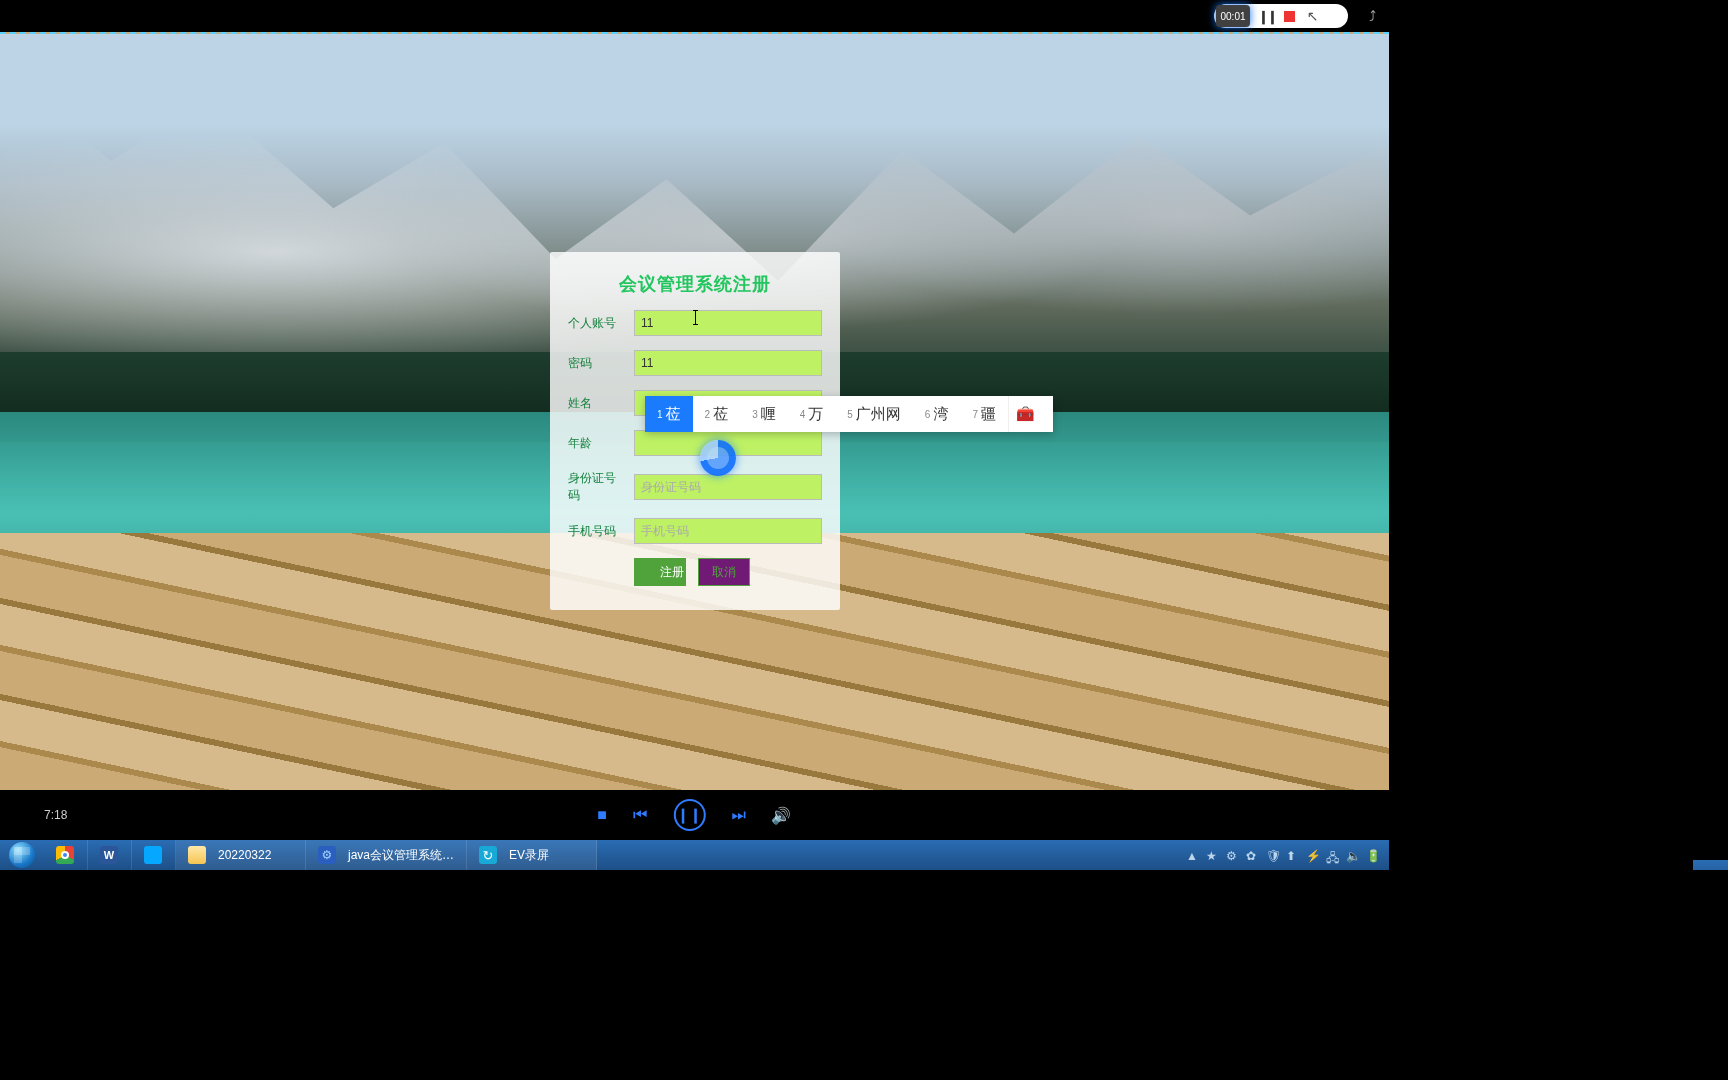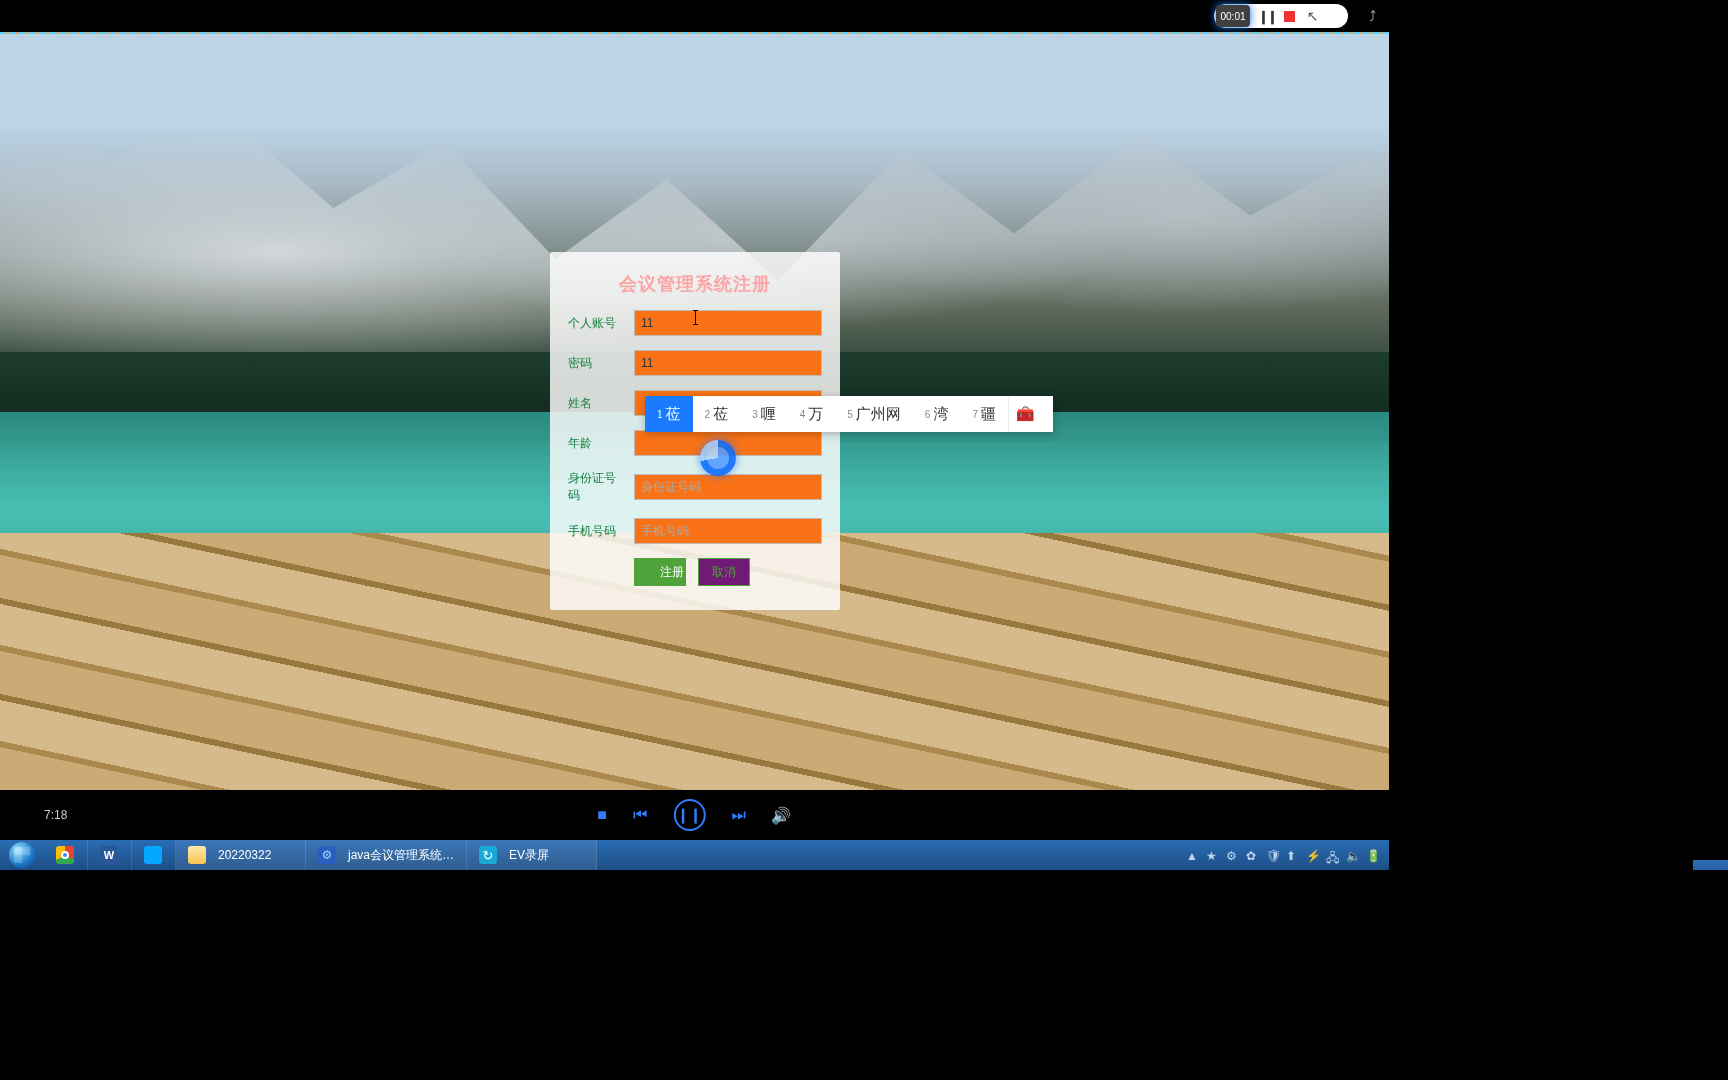--- a/index.html
+++ b/index.html
@@ -65,29 +65,29 @@
 }
 
 
 .reg-card {
   position: absolute; top: 252px; left: 550px; width: 290px;
   background: rgba(255,255,255,.82); border-radius: 2px;
   padding: 20px 18px 24px;
 }
 .reg-card h2 {
   text-align: center; font-size: 18px; font-weight: bold;
-  color: #fca5a5; margin-bottom: 14px; letter-spacing: 1px;
+  color: #22c55e; margin-bottom: 14px; letter-spacing: 1px;
 }
 .form-row { display: flex; align-items: center; margin-bottom: 14px; }
 .form-row label {
   width: 66px; padding-right: 12px;
   font-size: 12px; color: #15803d;
 }
 .form-row input {
-  flex: 1; height: 26px; border: 1px solid #bbb; background: #f97316;
+  flex: 1; height: 26px; border: 1px solid #bbb; background: #bef264;
   font-size: 12px; padding: 0 6px; color: #333;
 }
 .form-row input::placeholder { color: #aaa; }
 .btn-row { display: flex; gap: 12px; padding-left: 66px; }
 .btn {
   height: 28px; width: 52px; font-size: 12px; border: 1px solid transparent;
   cursor: pointer;
 }
 .btn-primary { background: #4FA33A; color: #fff; padding-left: 24px; }
 .btn-cancel { background: #701a75; color: #4FA33A; border-color: #4FA33A; }

